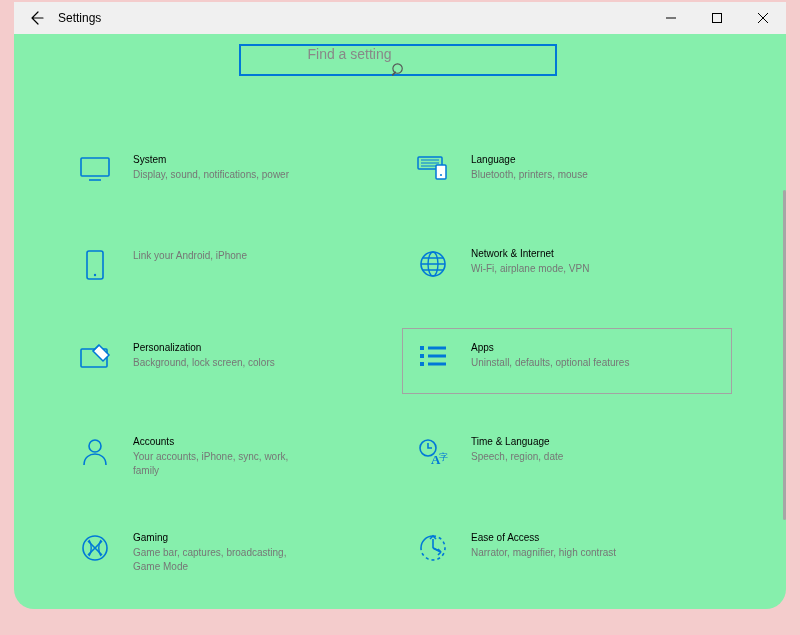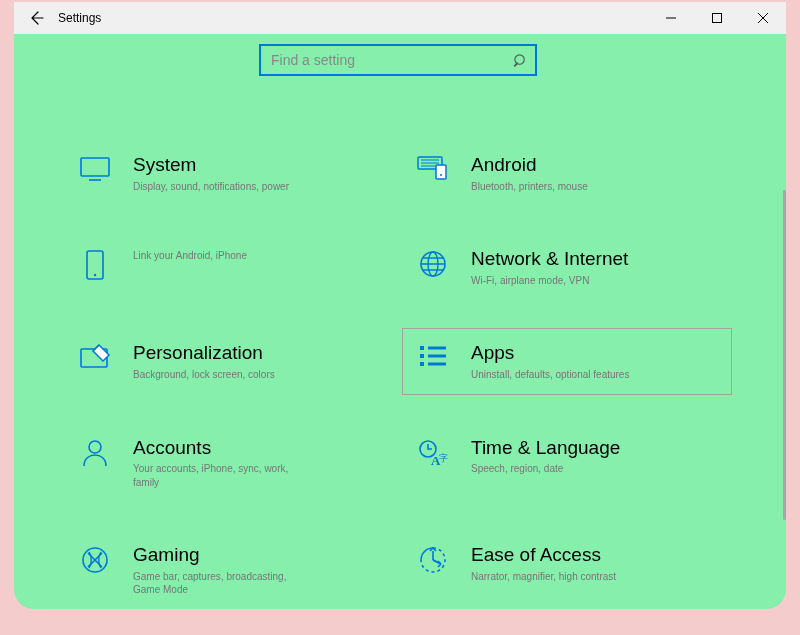--- a/index.html
+++ b/index.html
@@ -78,26 +78,27 @@
     height: 330px;
     background: #a6a6a6;
     border-radius: 2px;
   }
   .search-row {
     display: flex;
     justify-content: center;
     padding-top: 10px;
   }
   .search-box {
-    width: 278px;
+    width: 318px;
     height: 32px;
     border: 2px solid #0078d7;
     display: flex;
     align-items: center;
     position: relative;
+    flex-direction: column;
   }
   .search-input {
     flex: 1;
     border: none;
     outline: none;
     height: 100%;
     padding: 0 10px;
     font-size: 14px;
     color: #666;
     background: transparent;
@@ -136,21 +137,21 @@
     display: flex;
     align-items: flex-start;
     justify-content: center;
     padding-top: 2px;
   }
   .tile-text {
     padding-left: 18px;
     max-width: 190px;
   }
   .tile-title {
-    font-size: 19px;
+    font-size: 10px;
     color: #000;
     line-height: 1.3;
   }
   .tile-sub {
     font-size: 10px;
     color: #767676;
     line-height: 1.35;
     margin-top: 2px;
   }
   svg { display: block; }
@@ -221,21 +222,21 @@
         <div class="tile">
           <div class="tile-icon">
             <svg width="34" height="28" viewBox="0 0 34 28">
               <rect x="2" y="2" width="24" height="12" rx="1" stroke="#0078d7" stroke-width="1.5" fill="none"></rect>
               <path d="M5 5 H23 M5 8 H23 M5 11 H23" stroke="#0078d7" stroke-width="1"></path>
               <rect x="20" y="10" width="10" height="14" rx="1" stroke="#0078d7" stroke-width="1.5" fill="#fff"></rect>
               <circle cx="25" cy="20" r="1" fill="#0078d7"></circle>
             </svg>
           </div>
           <div class="tile-text">
-            <div class="tile-title">Android</div>
+            <div class="tile-title">Language</div>
             <div class="tile-sub">Bluetooth, printers, mouse</div>
           </div>
         </div>
 
         <div class="tile">
           <div class="tile-icon">
             <svg width="22" height="32" viewBox="0 0 22 32">
                 <rect x="3" y="2" width="16" height="28" rx="2" stroke="#0078d7" stroke-width="1.6" fill="none"></rect>
                 <circle cx="11" cy="26" r="1.2" fill="#0078d7"></circle>
               </svg>

